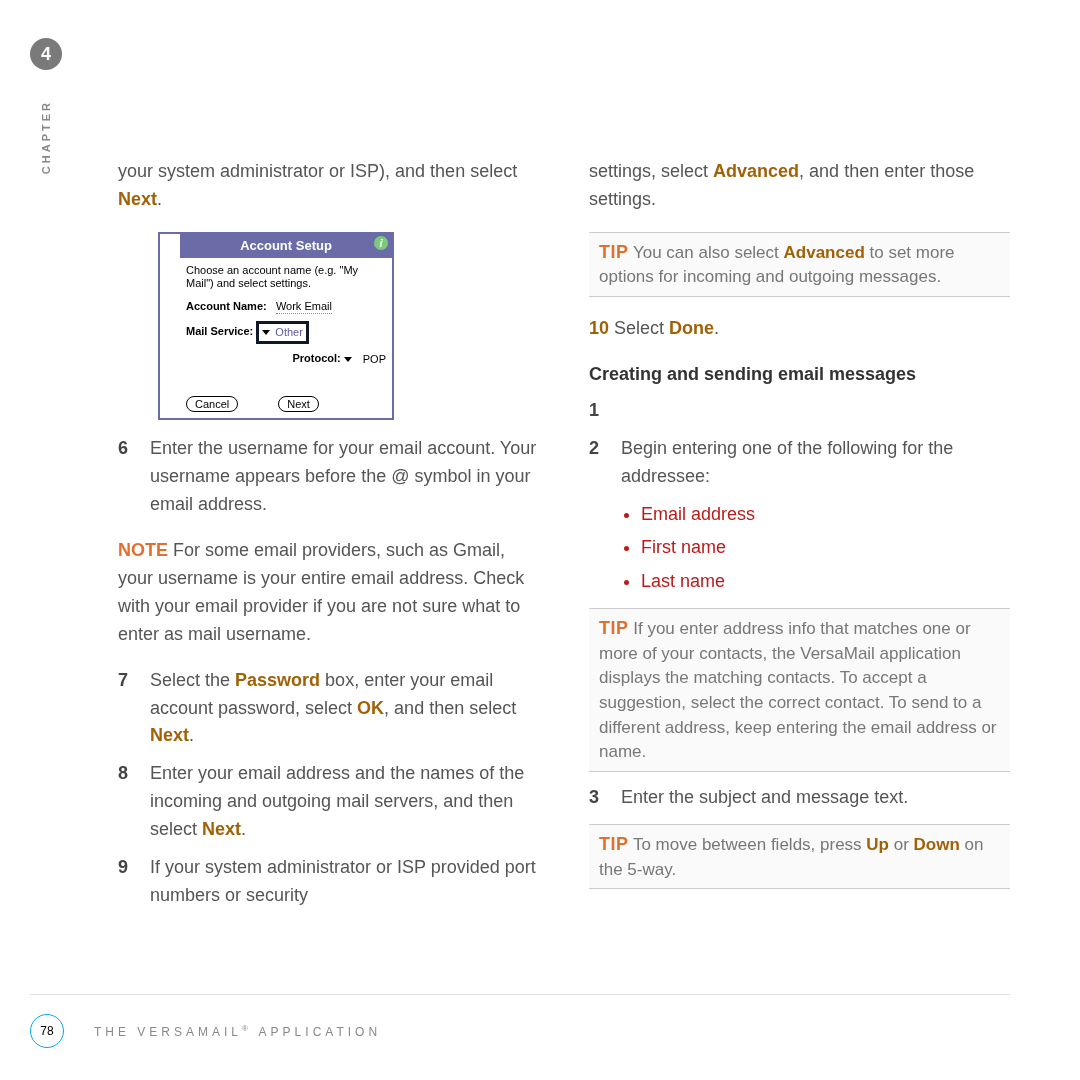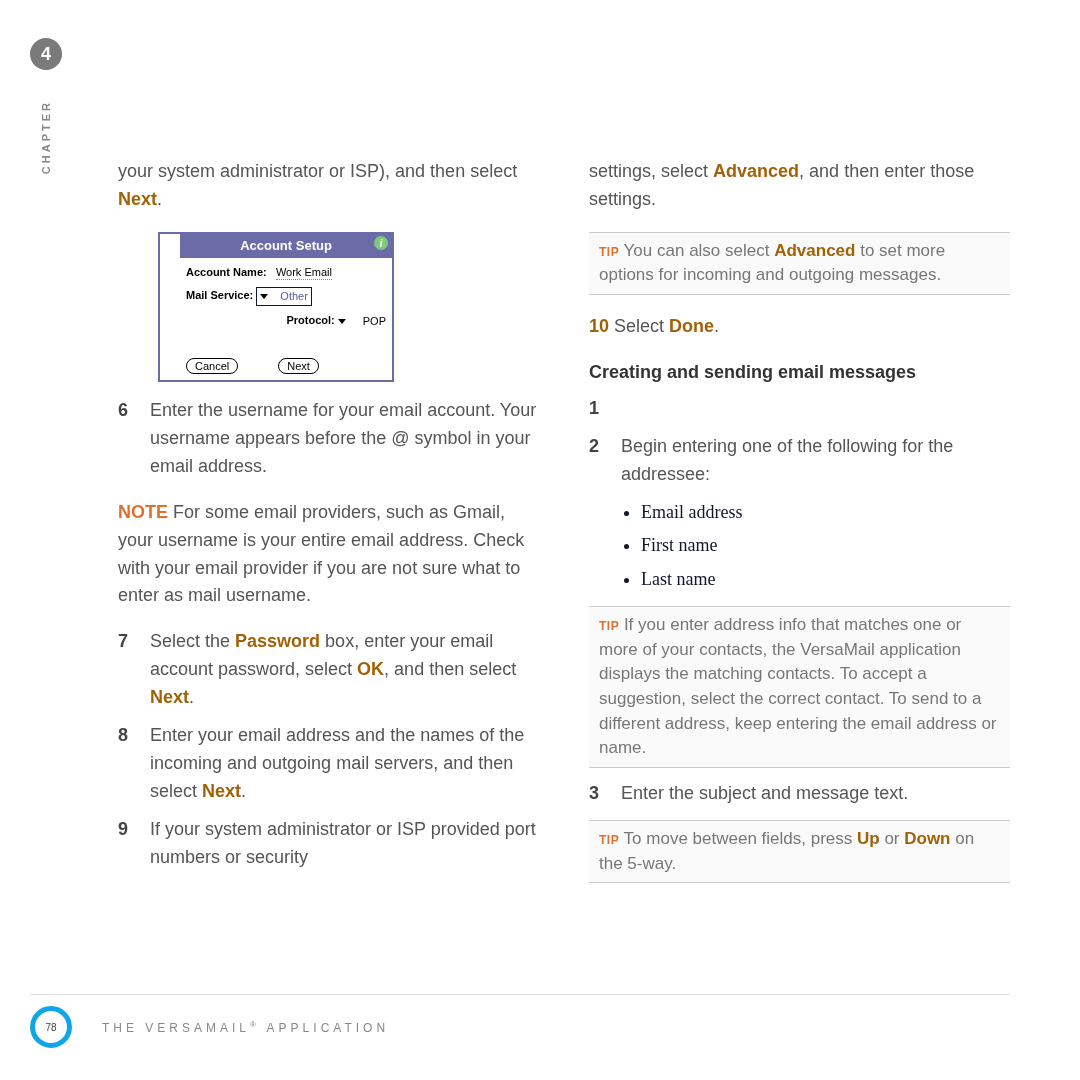--- a/index.html
+++ b/index.html
@@ -109,32 +109,32 @@
     font-size: 11px;
   }
   .screenshot-body .lbl {
     font-weight: bold;
   }
   .screenshot-body .val-under {
     border-bottom: 1px dotted #888;
     padding-bottom: 1px;
   }
   .dd {
-    border: 1px solid #0f172a;
+    border: 3px solid #0f172a;
     display: inline-flex;
     align-items: center;
     padding: 0 3px;
     font-size: 11px;
     color: #5a5aa0;
-    gap: 12px;
+    gap: 5px;
   }
   .dd-plain {
     display: inline-flex;
     align-items: center;
-    gap: 17px;
+    gap: 11px;
   }
   .arrow-down {
     width: 0; height: 0;
     border-left: 4px solid transparent;
     border-right: 4px solid transparent;
     border-top: 5px solid #000;
     display: inline-block;
   }
   .palm-btn {
     display: inline-block;
@@ -170,56 +170,55 @@
     background: #fafafa;
     padding: 6px 10px;
     margin: 12px 0;
     font-size: 17px;
     line-height: 1.45;
     color: #777;
   }
   .tip-label {
     color: #e07030;
     font-weight: bold;
-    font-size: 12px;
+    font-size: 18px;
     letter-spacing: 0.5px;
   }
   .section-title {
     font-weight: bold;
     color: #333;
     margin: 18px 0 8px 0;
   }
   .bullets {
     list-style: disc;
     padding-left: 22px;
     margin: 6px 0 6px 30px;
     color:#888;
   }
   .bullets li {
     margin-bottom: 6px;
-    color:#0f172a;
-    font-family:Liberation Serif, serif;
+    color:#b91c1c;
   }
   .footer {
     position: absolute;
     bottom: 32px;
     left: 30px;
     display: flex;
     align-items: center;
   }
   .page-badge {
     width: 32px;
     height: 32px;
     border-radius: 50%;
-    border: 5px solid #0ea5e9;
-    color: #404040;
+    border: 1px solid #0ea5e9;
+    color: #000000;
     display: flex;
     align-items: center;
     justify-content: center;
-    font-size: 10px;
+    font-size: 12px;
   }
   .footer-title {
     margin-left: 30px;
     letter-spacing: 4px;
     font-size: 12px;
     color: #888;
   }
   .footer-title sup { font-size: 8px; }
   .hrline {
     border: none;
@@ -242,20 +241,21 @@
     <p>
       <span>your system administrator or ISP), and then select </span><span class="bold">Next</span><span>.</span>
     </p>
 
     <div class="screenshot">
       <div class="screenshot-title">
         <span>Account Setup</span>
         <span class="info-icon">i</span>
       </div>
       <div class="screenshot-body">
+        <div class="hint">Choose an account name (e.g. "My Mail") and select settings.</div>
         <div class="row">
           <span class="lbl">Account Name:</span>
           <span>&nbsp;</span>
           <span class="val-under">Work Email</span>
         </div>
         <div class="row">
           <span class="lbl">Mail Service:</span>
           <span class="dd">
               <span class="arrow-down"></span>
               <span>Other</span>

